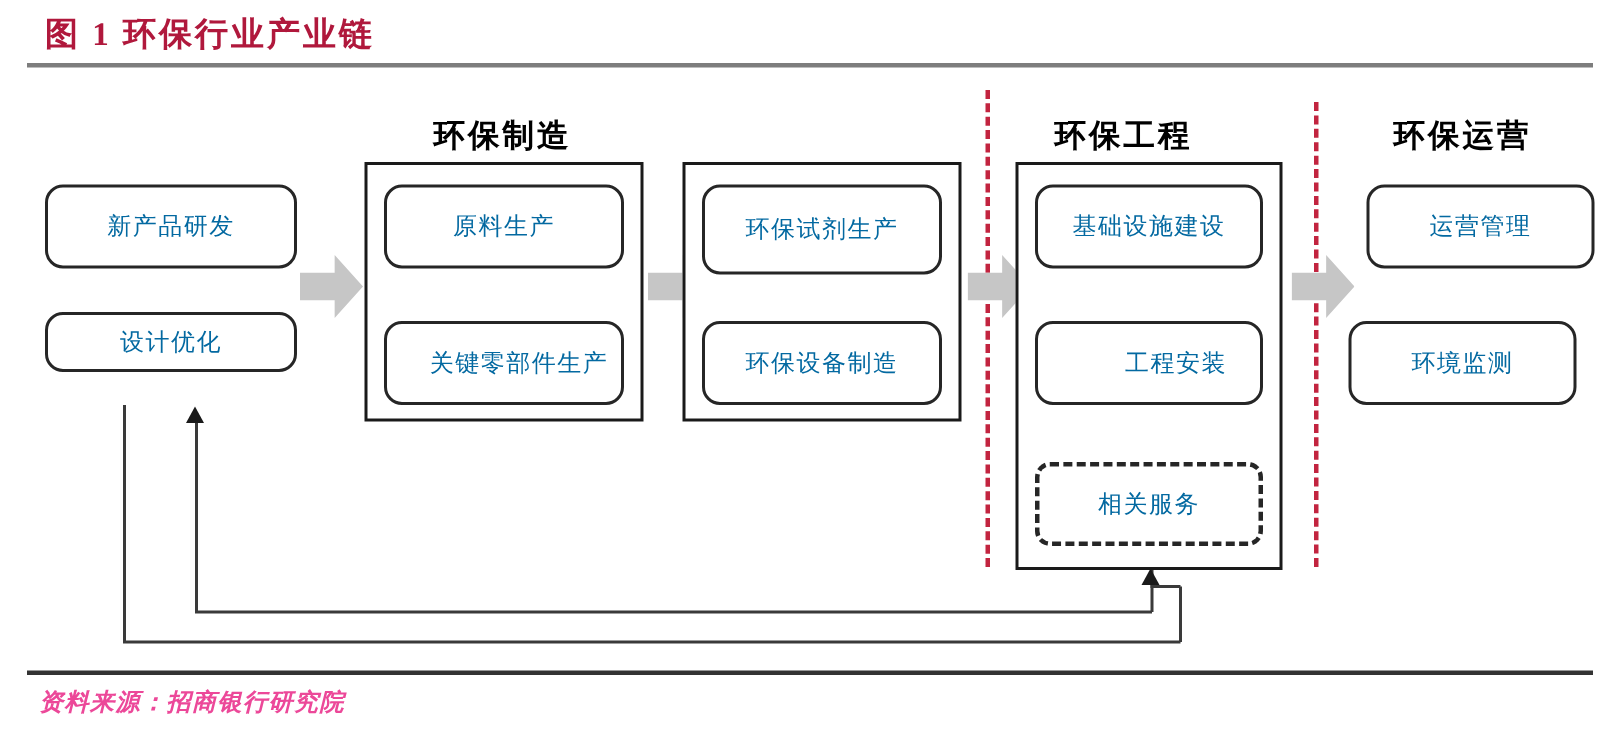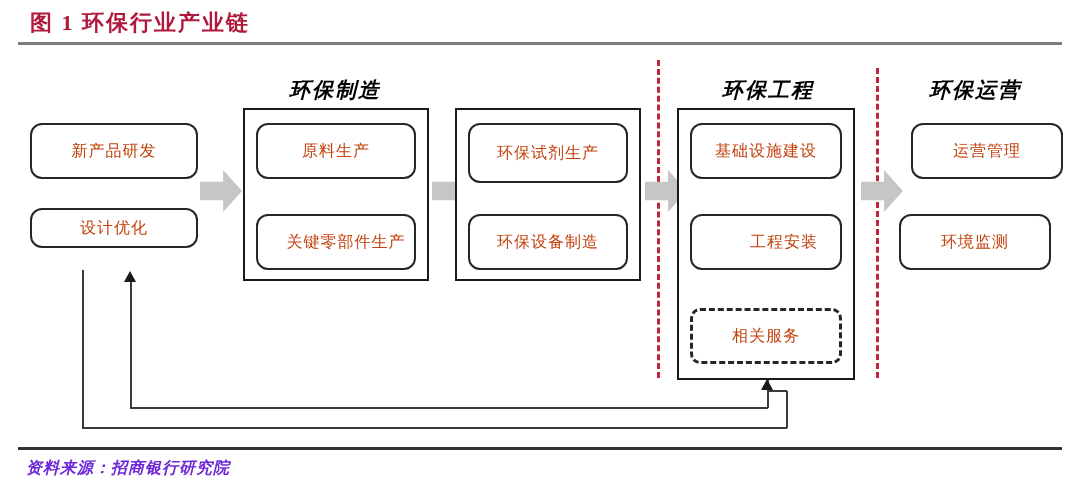--- a/index.html
+++ b/index.html
@@ -50,37 +50,36 @@
     background: #333333;
   }
   #source-note {
     position: absolute;
     left: 26px;
     top: 458px;
     font-family: "Liberation Serif", "DejaVu Serif", serif;
     font-size: 16px;
     font-weight: bold;
     font-style: italic;
-    color: #6d28d9;
+    color: #ec4899;
     letter-spacing: 1px;
     white-space: nowrap;
   }
 
   
   .stage-heading {
     position: absolute;
     font-family: "Liberation Sans", "DejaVu Sans", sans-serif;
     font-size: 21px;
     font-weight: bold;
     color: #000000;
     letter-spacing: 2px;
     white-space: nowrap;
     text-align: center;
     transform: translateX(-50%);
-    font-style: italic;
   }
 
   
   .group-box {
     position: absolute;
     border: 2px solid #1a1a1a;
     background: #ffffff;
     box-sizing: border-box;
   }
 
@@ -89,21 +88,21 @@
     position: absolute;
     border: 2px solid #262626;
     border-radius: 12px;
     background: #ffffff;
     box-sizing: border-box;
     display: flex;
     align-items: center;
     justify-content: center;
     font-family: "Liberation Sans", "DejaVu Sans", sans-serif;
     font-size: 16px;
-    color: #c2410c;
+    color: #0369a1;
     letter-spacing: 1px;
     white-space: nowrap;
   }
   .node.dashed {
     border-style: dashed;
     border-width: 3px;
     border-radius: 10px;
   }
 
   
@@ -138,21 +137,21 @@
 </style>
 </head>
 <body>
 
 <div id="page">
 
   <div id="fig-title">图 1  环保行业产业链</div>
   <div id="title-rule"></div>
 
   <div class="stage-heading" style="left:335px; top:76px;">环保制造</div>
-  <div class="stage-heading" style="left:768px; top:76px;">环保工程</div>
+  <div class="stage-heading" style="left:749px; top:76px;">环保工程</div>
   <div class="stage-heading" style="left:975px; top:76px;">环保运营</div>
 
   <div class="node" style="left:30px; top:123px; width:168px; height:56px;">新产品研发</div>
   <div class="node" style="left:30px; top:208px; width:168px; height:40px;">设计优化</div>
 
   <div class="flow-arrow" style="left:200px; top:170px; width:42px; height:42px;"></div>
 
   <div class="group-box" style="left:243px; top:108px; width:186px; height:173px;"></div>
   <div class="node" style="left:256px; top:123px; width:160px; height:56px;">原料生产</div>
   <div class="node" style="left:256px; top:214px; width:160px; height:56px;padding-left:20px;">关键零部件生产</div>

